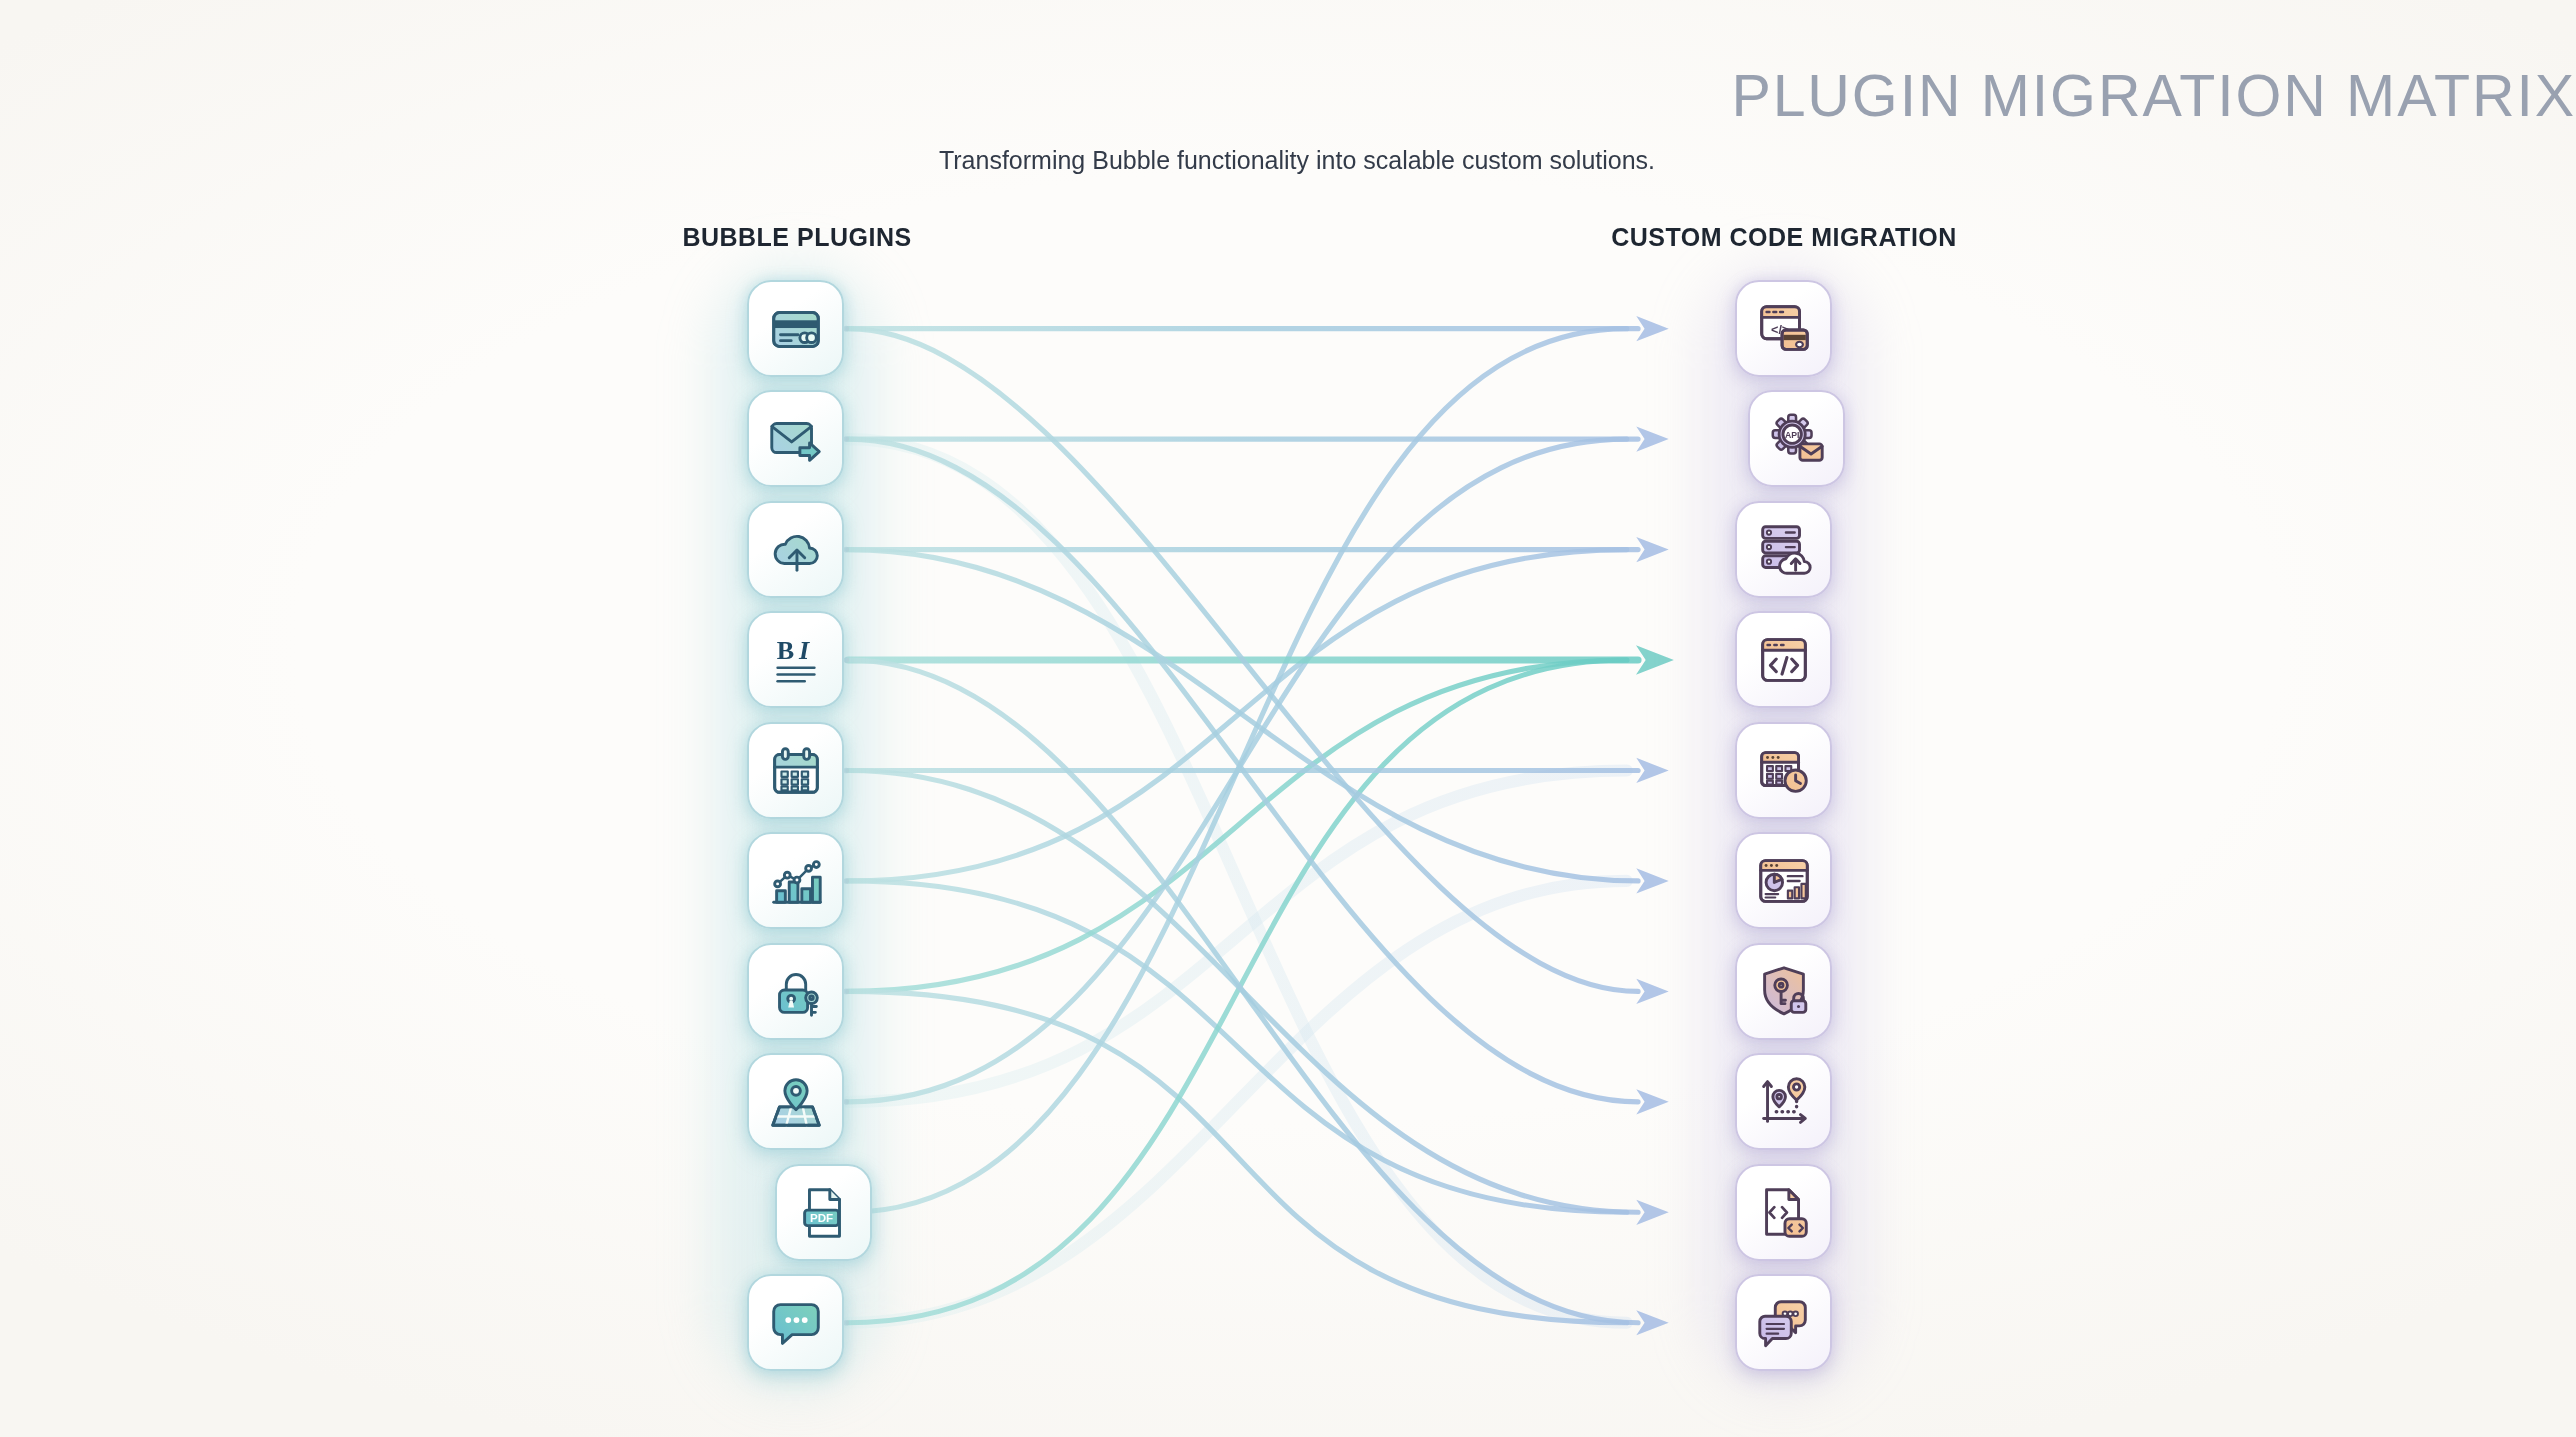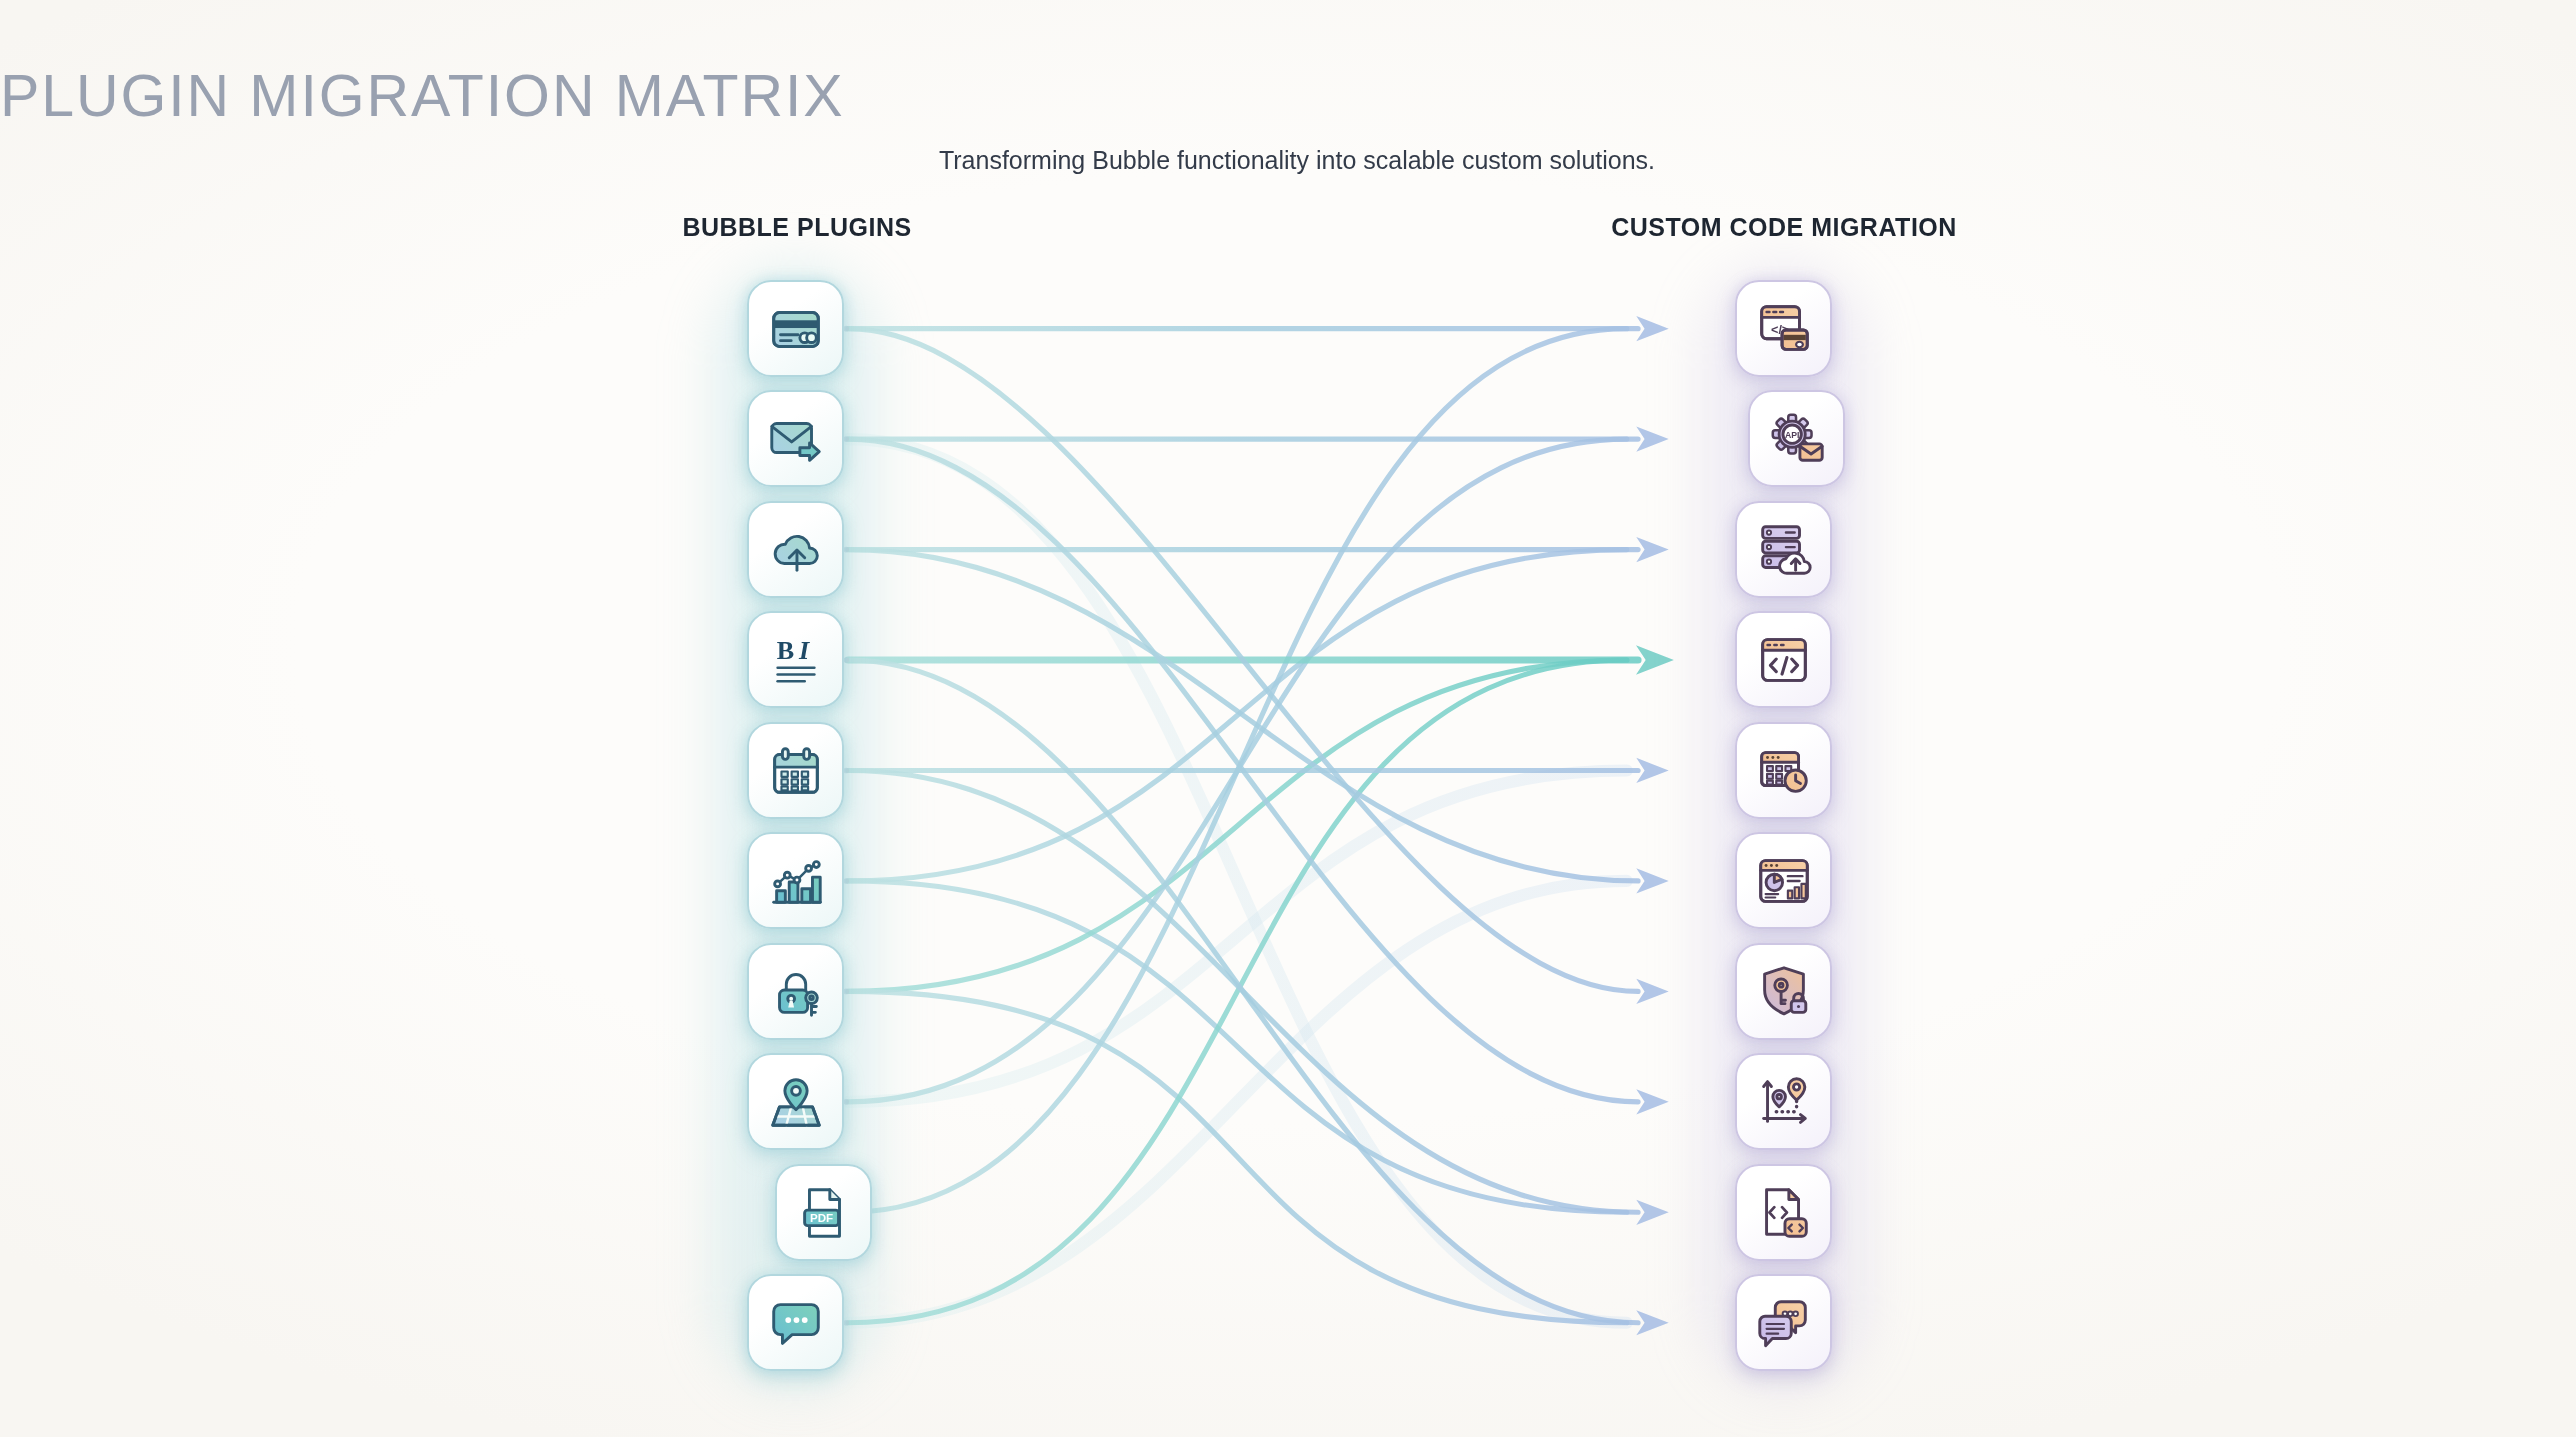--- a/index.html
+++ b/index.html
@@ -2,29 +2,29 @@
 <html style="font-size:15px"><head>
 <meta charset="utf-8">
 <style>
   html,body{margin:0;padding:0;background:#f2f0ec;}
   .canvas{
     position:relative;width:2576px;height:1438px;overflow:hidden;
     background:radial-gradient(ellipse 70% 60% at 50% 45%, #fdfcfa 55%, #f8f6f2 100%);
     font-family:"Liberation Sans", sans-serif;
   }
   .page-title{
-    position:absolute;top:62px;left:0;width:100%;text-align:left;
+    position:absolute;top:62px;left:0;width:100%;text-align:right;
     font-size:59px;font-weight:400;letter-spacing:1.9px;color:#99a1b0;margin:0;
   }
   .page-subtitle{
     position:absolute;top:137px;left:0;width:100%;text-align:center;
     font-size:25px;font-weight:400;color:#333b49;margin:9px;
   }
   .col-head{
-    position:absolute;top:213px;transform:translateX(-50%);
+    position:absolute;top:223px;transform:translateX(-50%);
     font-size:25px;font-weight:700;letter-spacing:0.5px;color:#1e2631;white-space:nowrap;
   }
   .col-head.left{left:797px;}
   .col-head.right{left:1784px;}
   .glow{position:absolute;top:266px;height:1123px;width:165px;border-radius:82px;filter:blur(26px);}
   .glow.left{left:713px;background:rgba(170,218,226,0.30);}
   .glow.right{left:1702px;background:rgba(198,188,228,0.26);}
   #linkLayer{position:absolute;left:0;top:0;width:2576px;height:1438px;}
   .tile{
     position:absolute;width:97px;height:97px;border-radius:24px;box-sizing:border-box;

